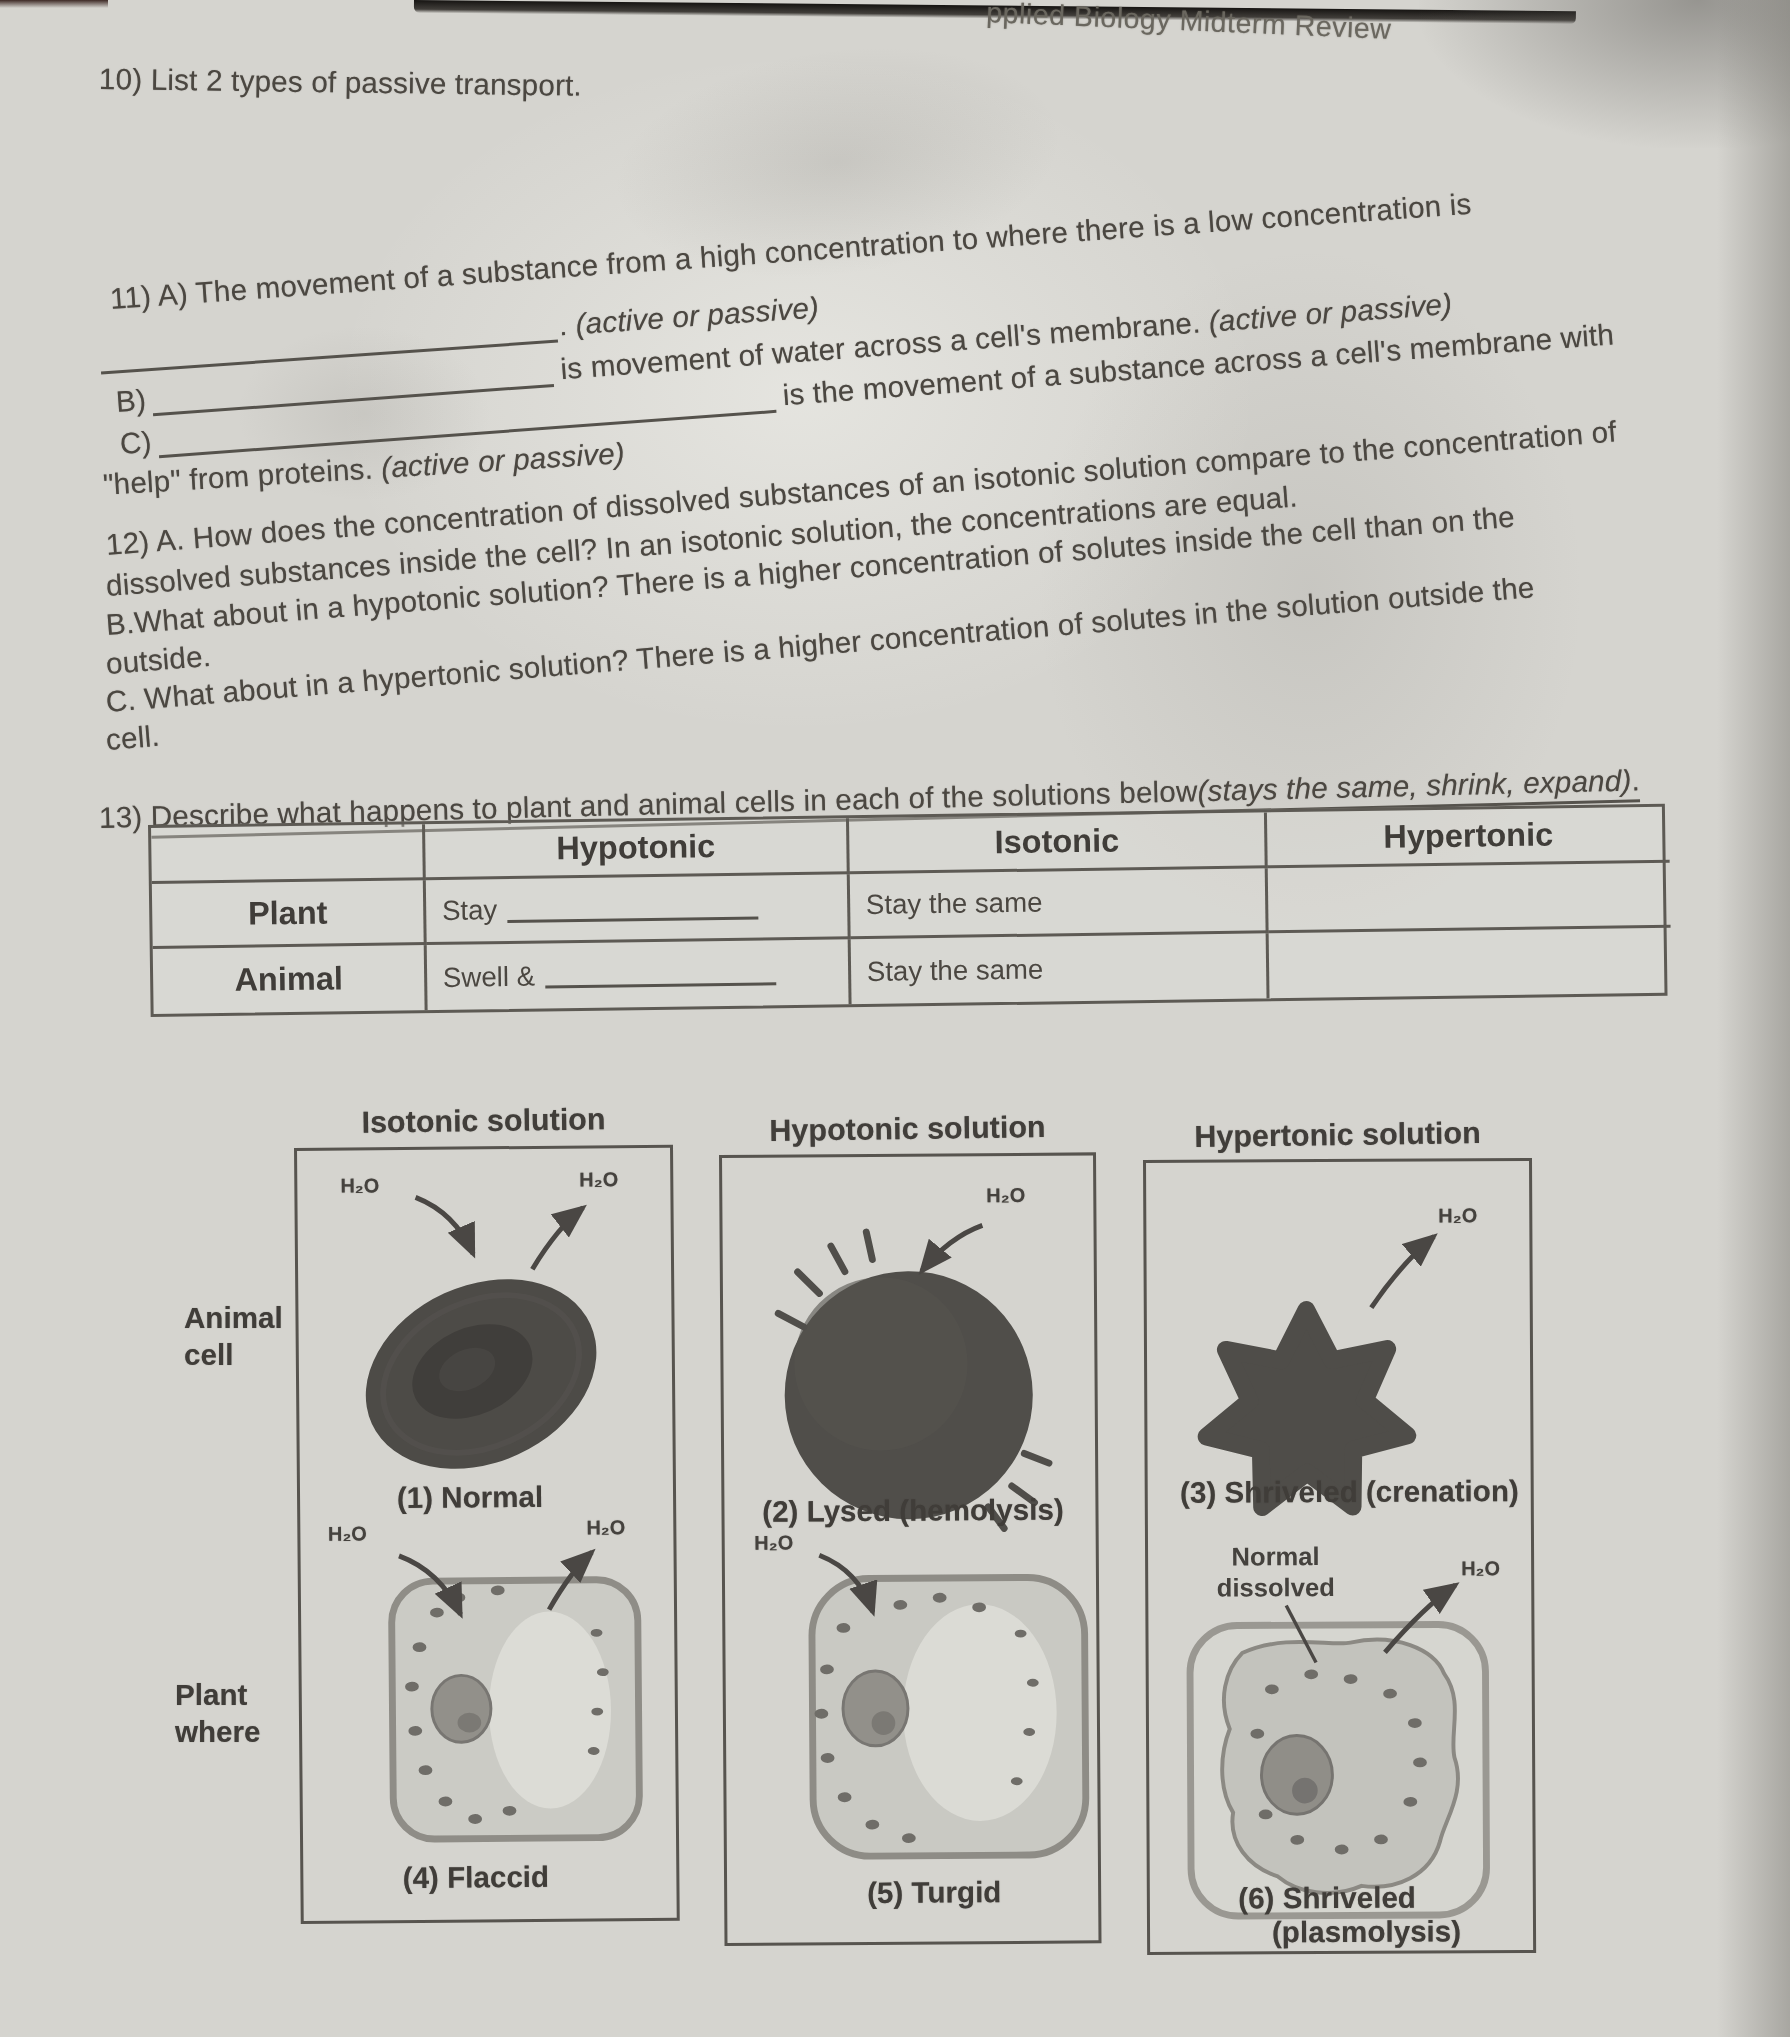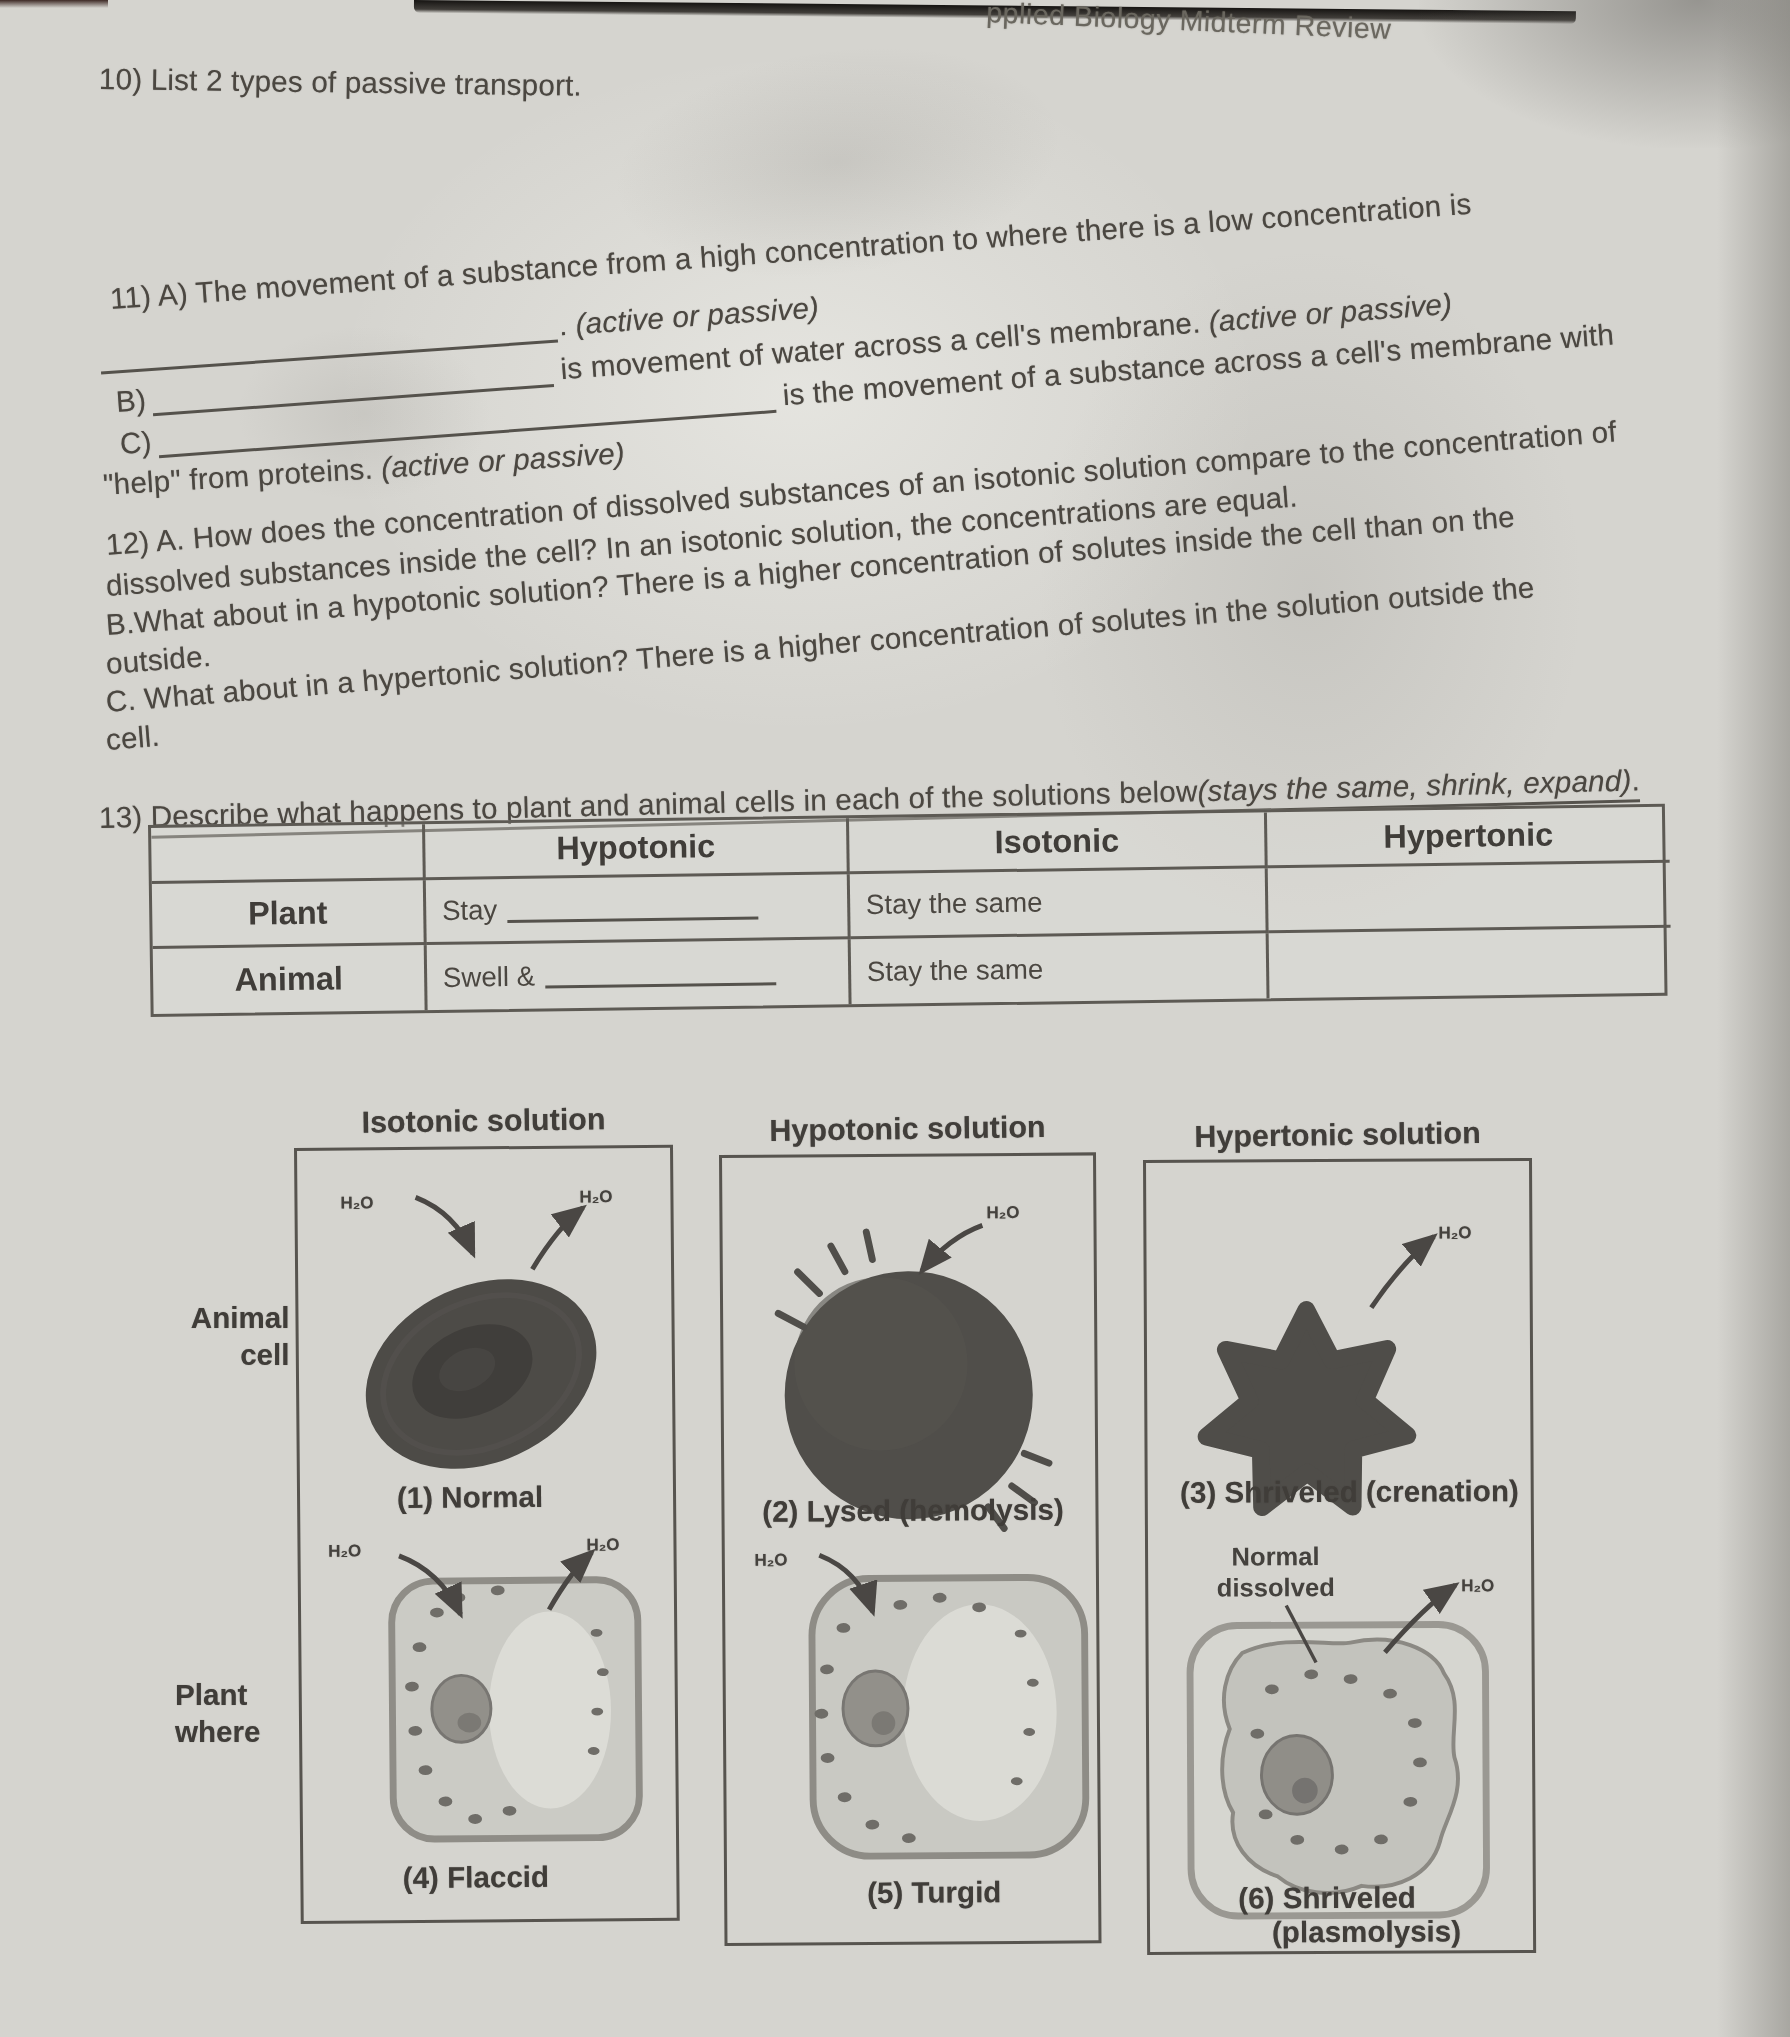--- a/index.html
+++ b/index.html
@@ -57,22 +57,22 @@
     vertical-align:-9.9px;margin-left:9.9px;}
 
   
   .panel-title{position:absolute;text-align:center;font-weight:bold;font-size:30.5px;
     color:#413e3a;transform:rotate(-.8deg);text-shadow:0 0 1px rgba(65,62,58,.5);}
   .panel{position:absolute;border:3px solid #57544f;box-sizing:border-box;
     transform-origin:left top;}
   .panel svg{position:absolute;left:0;top:0;}
   .cap{position:absolute;font-weight:bold;font-size:29.6px;color:#403d39;
     text-align:center;white-space:nowrap;text-shadow:0 0 1px rgba(64,61,57,.5);}
-  .h2o{position:absolute;font-weight:bold;font-size:17px;color:#45423e;
-    white-space:nowrap;text-shadow:0 0 1px rgba(69,66,62,.5);margin-top:19px;}
+  .h2o{position:absolute;font-weight:bold;font-size:20px;color:#45423e;
+    white-space:nowrap;text-shadow:0 0 1px rgba(69,66,62,.5);}
   .plasma-label{position:absolute;font-weight:bold;font-size:25.6px;color:#45423e;
     text-align:center;line-height:1.2;}
   .rowlabel{position:absolute;font-weight:bold;font-size:29.6px;color:#403d39;
     width:7.2ch;line-height:1.25;text-shadow:0 0 1px rgba(64,61,57,.5);}
   .u13{border-bottom:3px solid #56534d;padding-bottom:3px;}
 </style>
 </head>
 <body>
 
 <div class="page">
@@ -131,21 +131,21 @@
 
     <div class="tcell tlabel lastrow">Animal</div>
     <div class="tcell tdata lastrow">
       <span>Swell &amp;</span>
       <span class="tblank" style="width:231px;"></span>
     </div>
     <div class="tcell tdata lastrow">Stay the same</div>
     <div class="tcell tdata lastrow lastcol"></div>
   </div>
 
-  <div class="rowlabel" style="left:171px;top:1300px;text-align:right;">Animal cell</div>
+  <div class="rowlabel" style="left:184px;top:1300px;">Animal cell</div>
   <div class="rowlabel" style="left:175px;top:1677px;">Plant where</div>
 
   <div class="panel-title" style="left:294px;top:1103px;width:379px;">Isotonic solution</div>
   <div class="panel-title" style="left:719px;top:1111px;width:377px;">Hypotonic solution</div>
   <div class="panel-title" style="left:1143px;top:1117px;width:389px;">Hypertonic solution</div>
 
   <div class="panel" style="left:294px;top:1148px;width:379px;height:776px;transform:rotate(-.5deg);">
     <svg width="379" height="776" viewBox="0 0 385 788">
       <defs>
         <marker id="ah1" markerWidth="9" markerHeight="8" refX="6" refY="3" orient="auto">

